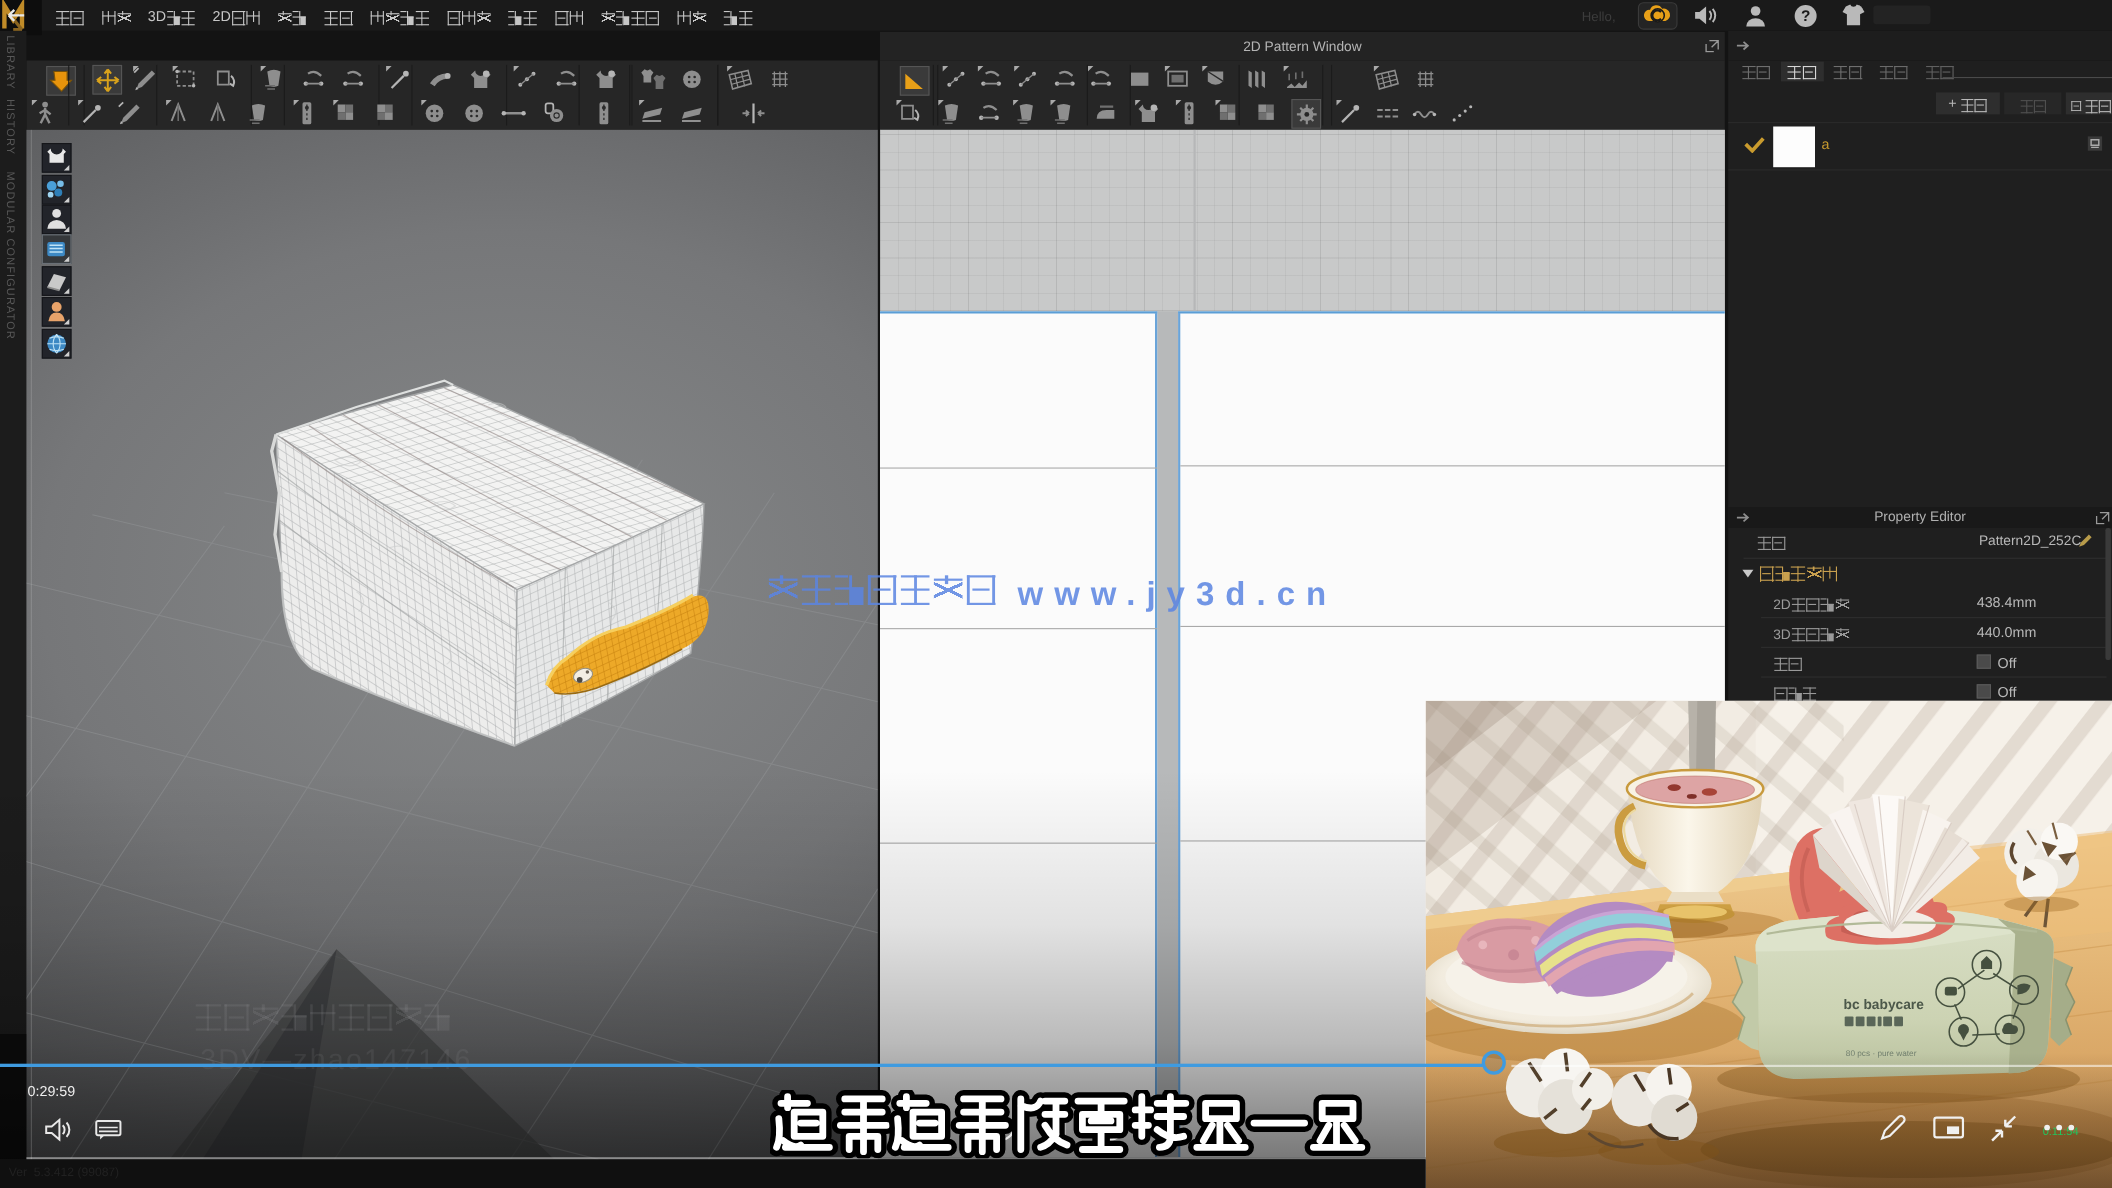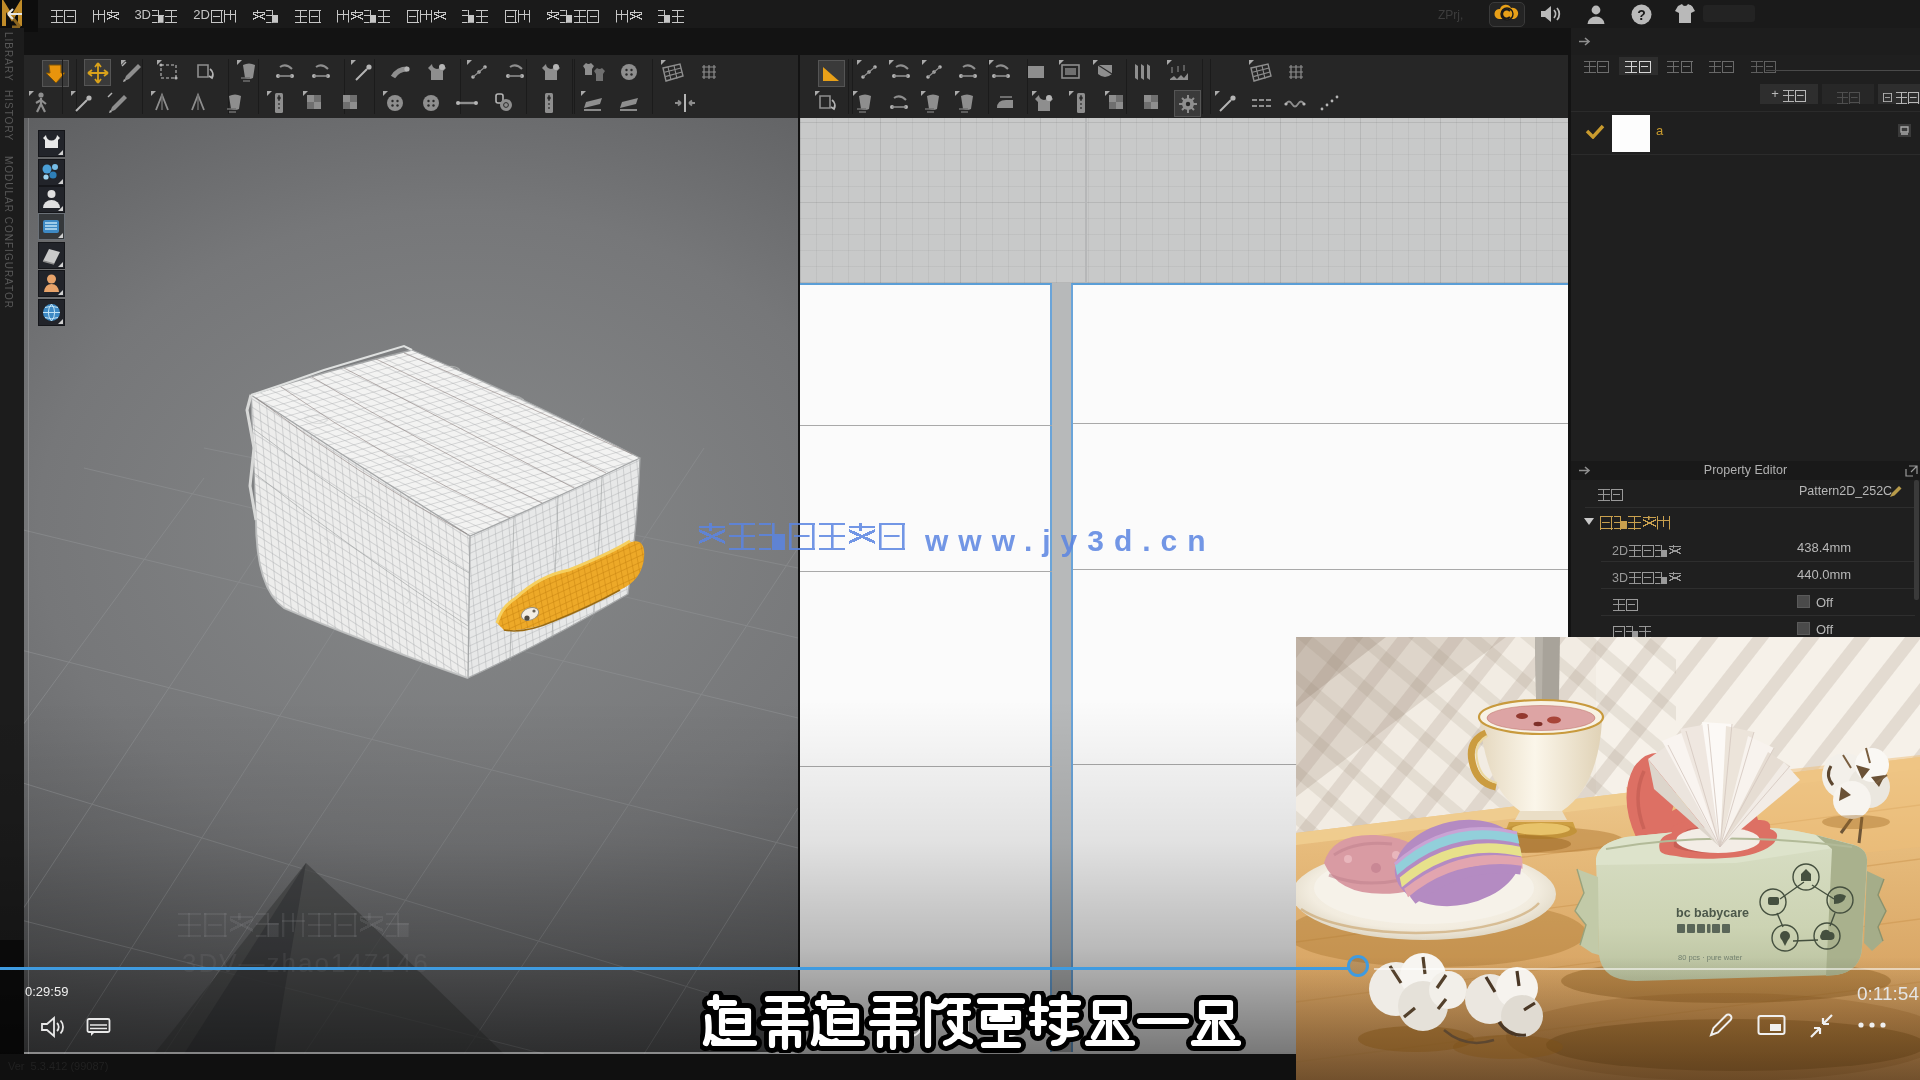--- a/index.html
+++ b/index.html
@@ -46,21 +46,21 @@
     <div class="abs" style="left:0;top:0;width:38px;height:32px;background:#0d0d0d;">
       <svg width="38" height="32" style="position:absolute">
         <path d="M4 26 L4 5 L12 18 L20 5 L20 26" stroke="#c08b28" stroke-width="4" fill="none"></path>
         <path d="M12 17 L20 27 M20 27 L12 27" stroke="#8a6420" stroke-width="3" fill="none"></path>
         <path d="M8 14 L22 14 M8 14 L13 9 M8 14 L13 19" stroke="#e8e8e8" stroke-width="2.2" fill="none"></path>
       </svg>
     </div>
 
     <div class="abs" id="menuitems" style="left:50px;top:7px;height:15px;color:#c6c6c6;font-size:13px;white-space:nowrap;"><span style="margin-right:15px;letter-spacing:0"><span class="hz g1" style="width:12px;height:12.5px;margin:0 0.8px"></span><span class="hz g2" style="width:12px;height:12.5px;margin:0 0.8px"></span></span><span style="margin-right:15px;letter-spacing:0"><span class="hz g3" style="width:12px;height:12.5px;margin:0 0.8px"></span><span class="hz g4" style="width:12px;height:12.5px;margin:0 0.8px"></span></span><span style="margin-right:15px;letter-spacing:0"><span style="vertical-align:1px">3D</span><span class="hz g5" style="width:12px;height:12.5px;margin:0 0.8px"></span><span class="hz g1" style="width:12px;height:12.5px;margin:0 0.8px"></span></span><span style="margin-right:15px;letter-spacing:0"><span style="vertical-align:1px">2D</span><span class="hz g2" style="width:12px;height:12.5px;margin:0 0.8px"></span><span class="hz g3" style="width:12px;height:12.5px;margin:0 0.8px"></span></span><span style="margin-right:15px;letter-spacing:0"><span class="hz g4" style="width:12px;height:12.5px;margin:0 0.8px"></span><span class="hz g5" style="width:12px;height:12.5px;margin:0 0.8px"></span></span><span style="margin-right:15px;letter-spacing:0"><span class="hz g1" style="width:12px;height:12.5px;margin:0 0.8px"></span><span class="hz g2" style="width:12px;height:12.5px;margin:0 0.8px"></span></span><span style="margin-right:15px;letter-spacing:0"><span class="hz g3" style="width:12px;height:12.5px;margin:0 0.8px"></span><span class="hz g4" style="width:12px;height:12.5px;margin:0 0.8px"></span><span class="hz g5" style="width:12px;height:12.5px;margin:0 0.8px"></span><span class="hz g1" style="width:12px;height:12.5px;margin:0 0.8px"></span></span><span style="margin-right:15px;letter-spacing:0"><span class="hz g2" style="width:12px;height:12.5px;margin:0 0.8px"></span><span class="hz g3" style="width:12px;height:12.5px;margin:0 0.8px"></span><span class="hz g4" style="width:12px;height:12.5px;margin:0 0.8px"></span></span><span style="margin-right:15px;letter-spacing:0"><span class="hz g5" style="width:12px;height:12.5px;margin:0 0.8px"></span><span class="hz g1" style="width:12px;height:12.5px;margin:0 0.8px"></span></span><span style="margin-right:15px;letter-spacing:0"><span class="hz g2" style="width:12px;height:12.5px;margin:0 0.8px"></span><span class="hz g3" style="width:12px;height:12.5px;margin:0 0.8px"></span></span><span style="margin-right:15px;letter-spacing:0"><span class="hz g4" style="width:12px;height:12.5px;margin:0 0.8px"></span><span class="hz g5" style="width:12px;height:12.5px;margin:0 0.8px"></span><span class="hz g1" style="width:12px;height:12.5px;margin:0 0.8px"></span><span class="hz g2" style="width:12px;height:12.5px;margin:0 0.8px"></span></span><span style="margin-right:15px;letter-spacing:0"><span class="hz g3" style="width:12px;height:12.5px;margin:0 0.8px"></span><span class="hz g4" style="width:12px;height:12.5px;margin:0 0.8px"></span></span><span style="margin-right:15px;letter-spacing:0"><span class="hz g5" style="width:12px;height:12.5px;margin:0 0.8px"></span><span class="hz g1" style="width:12px;height:12.5px;margin:0 0.8px"></span></span></div>
 
-    <div class="abs" style="left:1438px;top:8px;color:#3c3c3c;font-size:12px;">ZPrj,</div>
+    <div class="abs" style="left:1438px;top:8px;color:#3c3c3c;font-size:12px;">Hello,</div>
     <div class="abs" style="left:1489px;top:2px;width:36px;height:25px;background:#242424;border:1px solid #3a3a3a;border-radius:5px;">
       <svg width="34" height="23" style="position:absolute;left:0;top:0">
         <path d="M9 16 a5 5 0 0 1 1-10 a6 6 0 0 1 11-1 a5 5 0 0 1 3 11 z" fill="#e8a018"></path>
         <circle cx="17" cy="11" r="6" fill="#e8a018" stroke="#1a1a1a" stroke-width="1.4"></circle>
         <path d="M20 8 a4.5 4.5 0 1 0 0 6" stroke="#1a1a1a" stroke-width="2" fill="none"></path>
       </svg>
     </div>
     <svg class="abs" style="left:1538px;top:3px" width="24" height="22">
       <path d="M3 8 h4 l6-5 v16 l-6-5 h-4 z" fill="#b9b9b9"></path>
       <path d="M16 7 a6 6 0 0 1 0 8 M19 5 a9 9 0 0 1 0 12" stroke="#b9b9b9" stroke-width="1.8" fill="none"></path>
@@ -73,20 +73,25 @@
       <circle cx="11.5" cy="11.5" r="10" fill="#b9b9b9"></circle>
       <text x="11.5" y="16.5" font-size="14" font-weight="bold" text-anchor="middle" fill="#1a1a1a" font-family="Liberation Sans">?</text>
     </svg>
     <svg class="abs" style="left:1672px;top:3px" width="26" height="23">
       <path d="M6 3 L10 1 a3.2 3.2 0 0 0 6 0 L20 3 L23 8 L19 10 L19 20 L7 20 L7 10 L3 8 z" fill="#b9b9b9"></path>
       <path d="M18 2 v6 M15 5 h6" stroke="#b9b9b9" stroke-width="1.6"></path>
     </svg>
     <div class="abs" style="left:1703px;top:5px;width:52px;height:17px;background:#232323;border-radius:3px;"></div>
   </div>
 
+  <div class="abs" style="left:800px;top:29px;width:768px;height:26px;background:#232323;color:#b4b4b4;font-size:12.5px;text-align:center;line-height:26px;">2D Pattern Window
+    <svg class="abs" style="left:750px;top:7px" width="13" height="12">
+        <path d="M1 4 v7 h7 M4 1 h8 v8 M6 7 L12 1 M12 1 v4 M12 1 h-4" stroke="#9a9a9a" stroke-width="1.2" fill="none"></path>
+      </svg>
+  </div>
   <div class="abs" style="left:1571px;top:28px;width:349px;height:27px;background:#1d1d1d;">
     <svg class="abs" style="left:7px;top:8px" width="14" height="11">
         <path d="M1 5.5 h9 M7 2 l4 3.5 l-4 3.5" stroke="#8f8f8f" stroke-width="1.6" fill="none"></path>
       </svg>
   </div>
 
   <div class="abs" id="tbL" style="left:24px;top:55px;width:774px;height:63px;background:#262626;">
       <div class="abs" style="left:18px;top:5px;width:27px;height:27px;background:#3a3a3a;border:1px solid #555;">
         <svg width="26" height="26" style="position:absolute;top:0;left:0">
           <path d="M6 4 h12 v8 h4 L13 22 L3 12 h4 z" fill="#e8940c" stroke="#7a5206" stroke-width="1"></path>
@@ -1067,21 +1072,21 @@
         <g transform="translate(440,6)">
           <path d="M0 24 h46" fill="none" stroke="#000" stroke-width="16" stroke-linecap="round" stroke-linejoin="round"></path>
           <path d="M0 24 h46" fill="none" stroke="#fff" stroke-width="6.2" stroke-linecap="round" stroke-linejoin="round"></path>
         </g>
         <g transform="translate(492,6)">
           <path d="M2 46 h44 M10 6 h28 M10 6 v14 h28 v-14 M16 26 l-8 14 M30 26 l10 14 M23 20 v26" fill="none" stroke="#000" stroke-width="16" stroke-linecap="round" stroke-linejoin="round"></path>
           <path d="M2 46 h44 M10 6 h28 M10 6 v14 h28 v-14 M16 26 l-8 14 M30 26 l10 14 M23 20 v26" fill="none" stroke="#fff" stroke-width="6.2" stroke-linecap="round" stroke-linejoin="round"></path>
         </g>
       </svg>
 
-    <div class="abs" style="left:1857px;top:983px;color:#e5e5e5;font-size:19px;">0:11:54</div>
+    <div class="abs" style="left:1857px;top:1024px;color:#22c55e;font-size:10px;">0:11:54</div>
     <svg class="abs" style="left:1706px;top:1012px" width="28" height="28">
       <path d="M5 23 l2.5-7 L20 3.5 a2.8 2.8 0 0 1 4.5 4.5 L12 20.5 z" fill="none" stroke="#f0f0f0" stroke-width="2"></path>
     </svg>
     <svg class="abs" style="left:1757px;top:1014px" width="30" height="24">
       <rect x="1.5" y="2" width="26" height="18" rx="2" fill="none" stroke="#f0f0f0" stroke-width="2"></rect>
       <rect x="13" y="10" width="11" height="7" fill="#f0f0f0"></rect>
     </svg>
     <svg class="abs" style="left:1808px;top:1013px" width="28" height="26">
       <path d="M24 2 L15 11 M15 11 v-6 M15 11 h6 M3 24 L12 15 M12 15 v6 M12 15 h-6" stroke="#f0f0f0" stroke-width="2.2" fill="none"></path>
     </svg>

